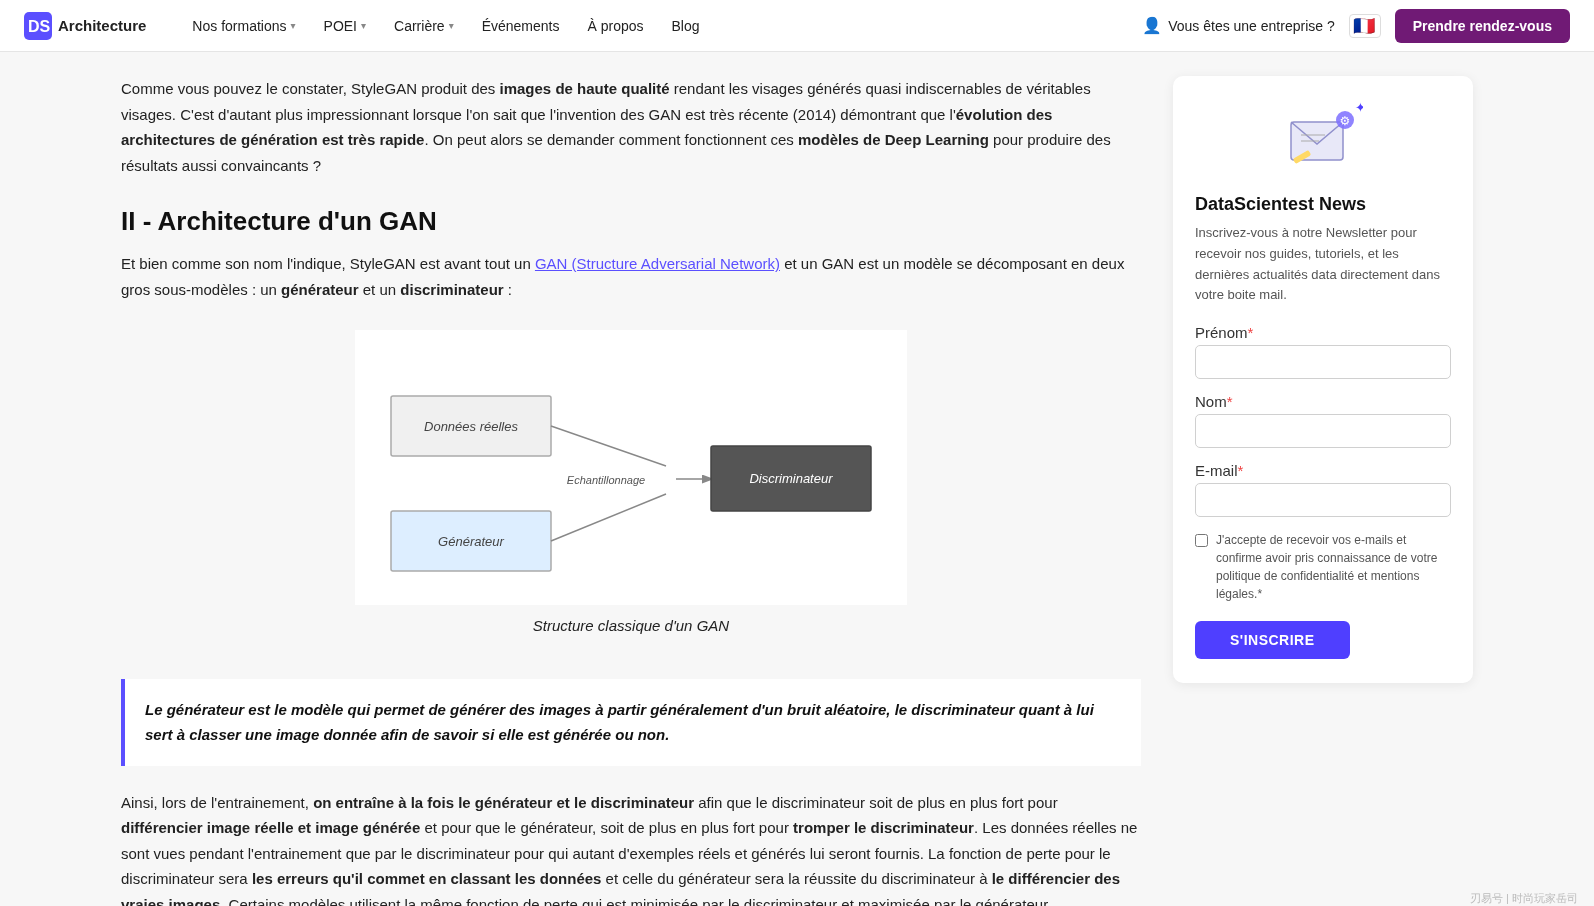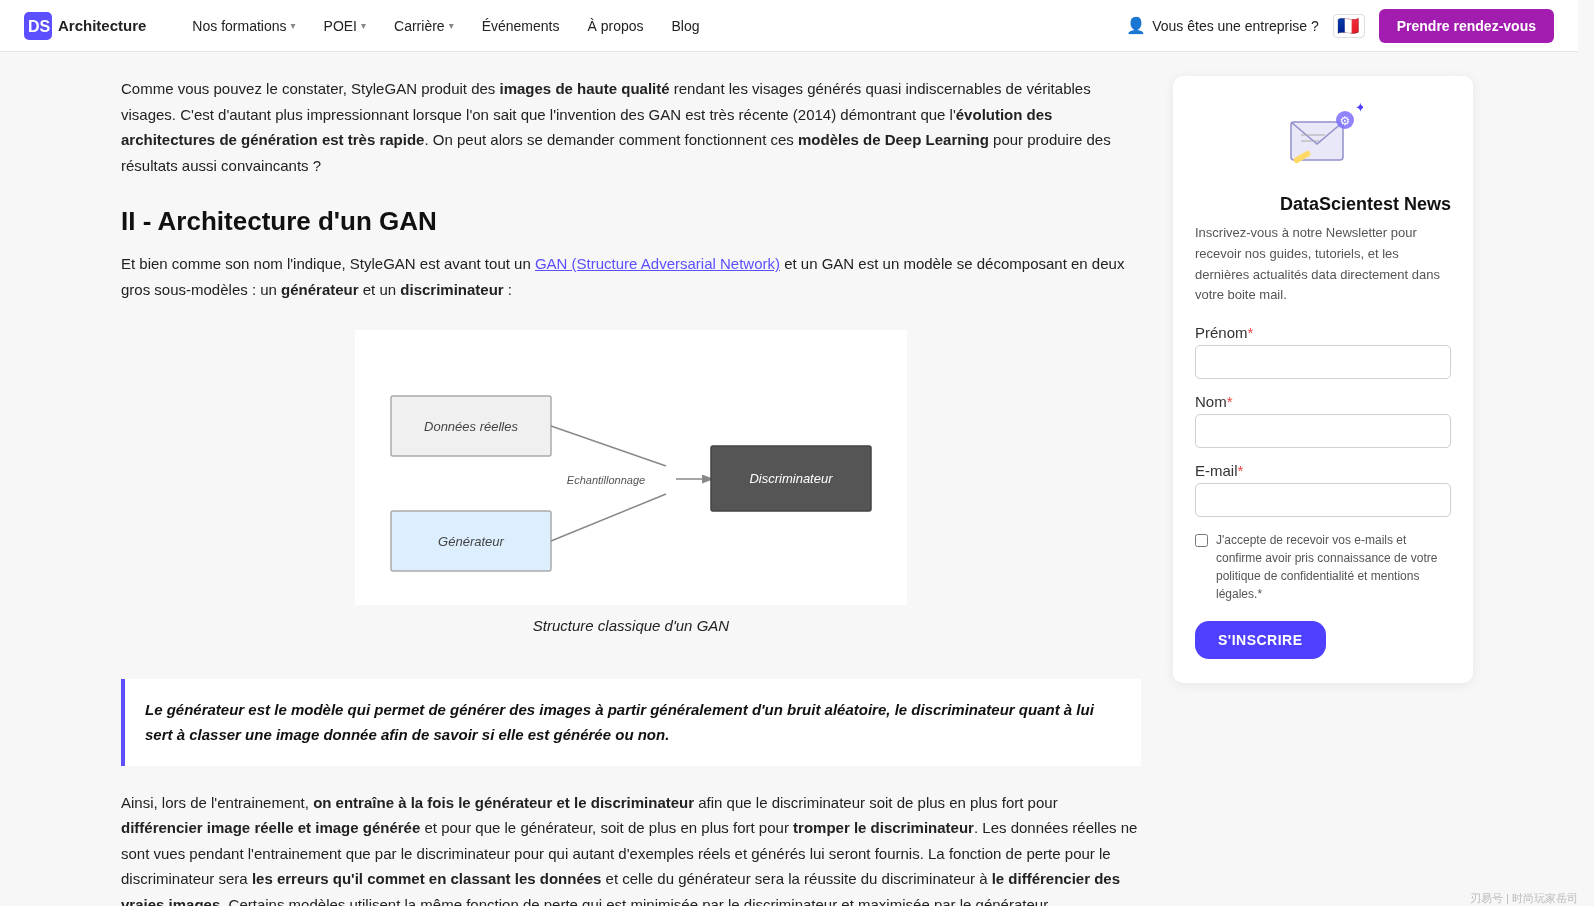--- a/index.html
+++ b/index.html
@@ -1,20 +1,20 @@
 <!DOCTYPE html>
 <html><head>
   <meta charset="utf-8">
   <style>
     * { box-sizing: border-box; margin: 0; padding: 0; }
     body { font-family: -apple-system, BlinkMacSystemFont, 'Segoe UI', Arial, sans-serif; font-size: 15px; color: #222; background: #f7f7f7; }
 
     
     nav {
-      position: fixed; top: 0; left: 0; right: 16px; height: 52px;
+      position: fixed; top: 0; left: 0; right: 0; height: 52px;
       background: #fff; border-bottom: 1px solid #e5e5e5;
       display: flex; align-items: center; padding: 0 24px; z-index: 100;
       gap: 0;
     }
     .nav-logo {
       display: flex; align-items: center; gap: 6px; margin-right: 32px; text-decoration: none;
     }
     .nav-logo-icon {
       width: 28px; height: 28px;
     }
@@ -36,21 +36,21 @@
     .nav-enterprise {
       display: flex; align-items: center; gap: 6px; font-size: 14px; color: #222; cursor: pointer;
     }
     .nav-enterprise-icon { font-size: 16px; }
     .flag-btn {
       width: 32px; height: 24px; border-radius: 4px; overflow: hidden;
       border: 1px solid #ddd; cursor: pointer;
       display: flex; align-items: center; justify-content: center; font-size: 18px;
     }
     .btn-rdv {
-      background: #a21caf; color: #fff; border: none; border-radius: 6px;
+      background: #701a75; color: #fff; border: none; border-radius: 6px;
       padding: 9px 18px; font-size: 14px; font-weight: 600; cursor: pointer;
       white-space: nowrap;
     }
 
     
     .page-wrapper {
       display: flex; margin-top: 52px; max-width: 1400px; margin-left: auto; margin-right: auto;
       padding: 0 24px; gap: 32px;
     }
     .main-content {
@@ -88,21 +88,21 @@
     
     .newsletter-card {
       background: #fff; border-radius: 10px; padding: 24px 22px;
       box-shadow: 0 2px 12px rgba(0,0,0,0.07);
     }
     .newsletter-icon-wrap {
       display: flex; justify-content: center; margin-bottom: 14px;
     }
     .newsletter-icon-wrap svg { width: 80px; height: 80px; }
     .newsletter-title {
-      font-size: 18px; font-weight: 700; color: #111; margin-bottom: 8px; text-align: right;
+      font-size: 18px; font-weight: 700; color: #111; margin-bottom: 8px; text-align: left;
     }
     .newsletter-desc {
       font-size: 13px; color: #555; line-height: 1.6; margin-bottom: 18px; text-align: left;
     }
     .form-group { margin-bottom: 14px; }
     .form-label {
       font-size: 15px; color: #333; margin-bottom: 4px; display: block;
     }
     .form-label .req { color: #e44; }
     .form-input {
@@ -113,22 +113,22 @@
     .checkbox-group {
       display: flex; align-items: flex-start; gap: 8px; margin-bottom: 18px;
     }
     .checkbox-group input[type=checkbox] {
       margin-top: 3px; flex-shrink: 0;
     }
     .checkbox-label {
       font-size: 12px; color: #555; line-height: 1.5;
     }
     .btn-subscribe {
-      background: #4f3fff; color: #fff; border: none; border-radius: 14px;
-      padding: 11px 23px; font-size: 14px; font-weight: 700; cursor: pointer;
+      background: #4f3fff; color: #fff; border: none; border-radius: 6px;
+      padding: 11px 35px; font-size: 14px; font-weight: 700; cursor: pointer;
       letter-spacing: 0.5px;
     }
 
     
     .watermark {
       position: fixed; bottom: 0; right: 16px;
       font-size: 11px; color: #bbb; pointer-events: none; user-select: none;
     }
   </style>
 </head>

